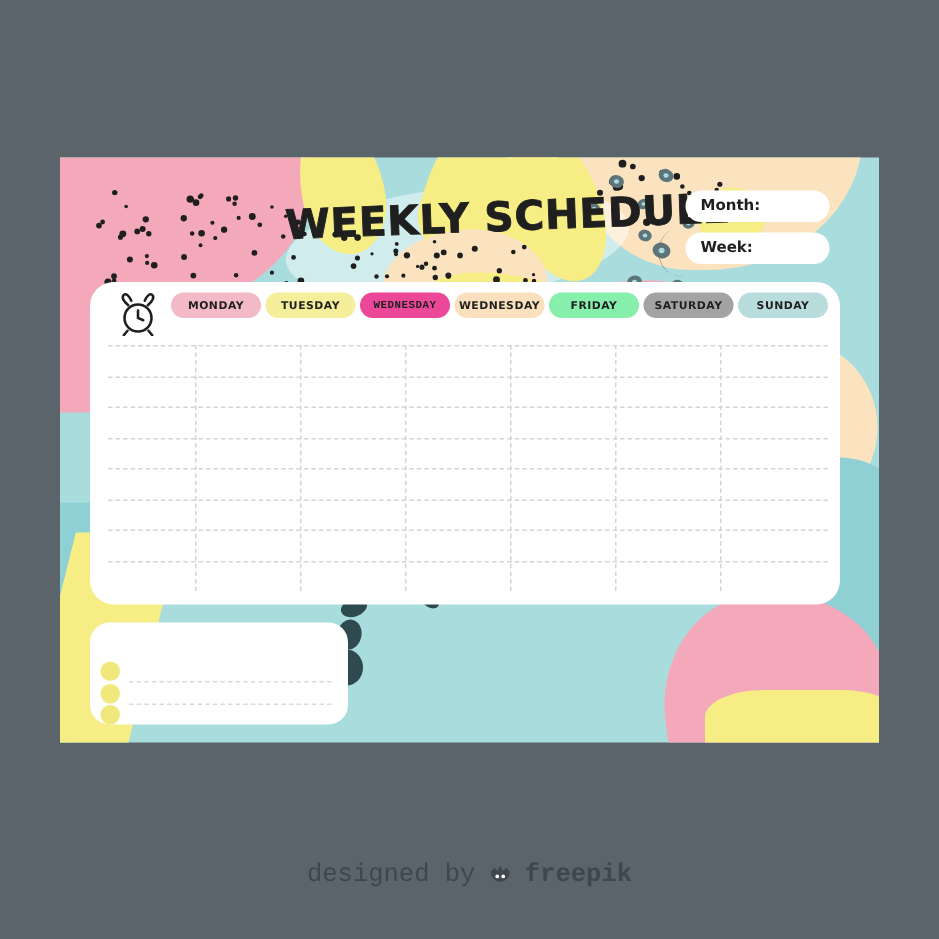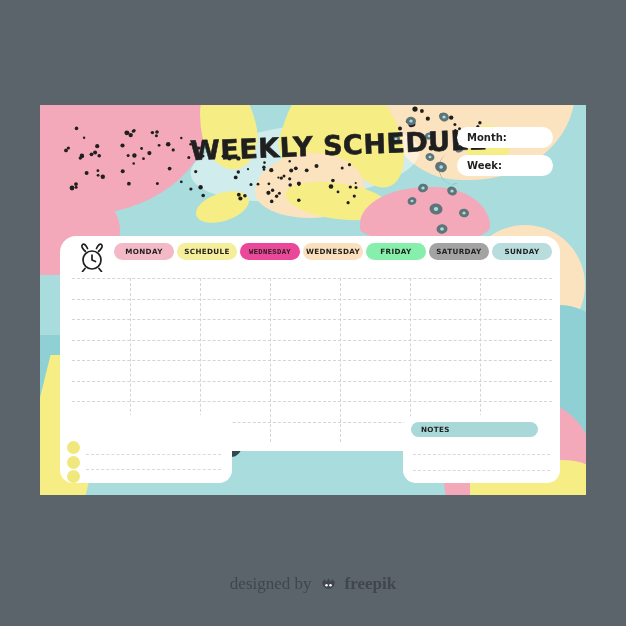--- a/index.html
+++ b/index.html
@@ -148,21 +148,20 @@
   #field-month{left:417px;top:22px;}
   #field-week{left:417px;top:50px;}
 
   
   #grid-panel{
     position:absolute;
     left:20px; top:83px;
     width:500px; height:215px;
     background:#ffffff;
     border-radius:16px;
-    margin-top:48px;
   }
 
   
   #alarm{
     position:absolute;left:16px;top:6px;width:32px;height:30px;
   }
 
   
   #days{
     position:absolute;left:54px;top:7px;
@@ -226,21 +225,21 @@
   }
   .boxline{
     position:absolute;
     border-top:1px dashed #ddd8d8;
   }
 
   
   #footer{
     position:absolute;left:0;top:574px;width:626px;
     text-align:right;
-    font-family:Liberation Serif, serif;
+    font-family:Liberation Mono, monospace;
     font-size:17px;
     color:#3f474d;
     display:flex;align-items:center;justify-content:center;gap:7px;
   }
   #footer .fp-brand{font-weight:bold;}
   #footer .fp-logo{display:inline-block;width:19px;height:19px;}
 </style>
 </head>
 <body>
 
@@ -495,21 +494,21 @@
         <path d="M23 26.5 L25.5 29.5"></path>
         <path d="M16 13 L16 18 L19.5 19.5"></path>
       </g>
     </svg>
 
     <div id="days">
         <div class="day-pill" style="background: rgb(244, 185, 199);">
           <span>MONDAY</span>
         </div>
         <div class="day-pill" style="background: rgb(245, 238, 154);">
-          <span>SCHEDULE</span>
+          <span>TUESDAY</span>
         </div>
         <div class="day-pill" style="background: #ec4899; font-family: Liberation Mono, monospace;">
           <span>WEDNESDAY</span>
         </div>
         <div class="day-pill" style="background: rgb(251, 224, 189);">
           <span>WEDNESDAY</span>
         </div>
         <div class="day-pill" style="background: #86efac;">
           <span>FRIDAY</span>
         </div>
@@ -540,25 +539,20 @@
 
   <div class="box" id="box-goals">
     <div class="bullet" style="top:26px"></div>
     <div class="bullet" style="top:41px"></div>
     <div class="bullet" style="top:55px"></div>
     <div class="boxline" style="left:26px;top:39px;width:135px"></div>
     <div class="boxline" style="left:26px;top:54px;width:135px"></div>
   </div>
 
 
-  <div class="box" id="box-notes">
-    <div class="box-title" id="t-notes">NOTES</div>
-    <div class="boxline" style="left:10px;top:39px;width:137px"></div>
-    <div class="boxline" style="left:10px;top:55px;width:137px"></div>
-  </div>
 
 </div>
 
 <div id="footer">
   <span>designed by</span>
   <svg class="fp-logo" viewBox="0 0 24 24">
     <path d="M4 9 L7 5.5 L9.5 8.5 L12 4 L14.5 8.5 L17 5.5 L20 9 L20 9.5 A8 8 0 0 1 4 9.5 Z" fill="#3f474d"></path>
     <circle cx="9.5" cy="13" r="1.6" fill="#ffffff"></circle>
     <circle cx="14.5" cy="13" r="1.6" fill="#ffffff"></circle>
   </svg>

